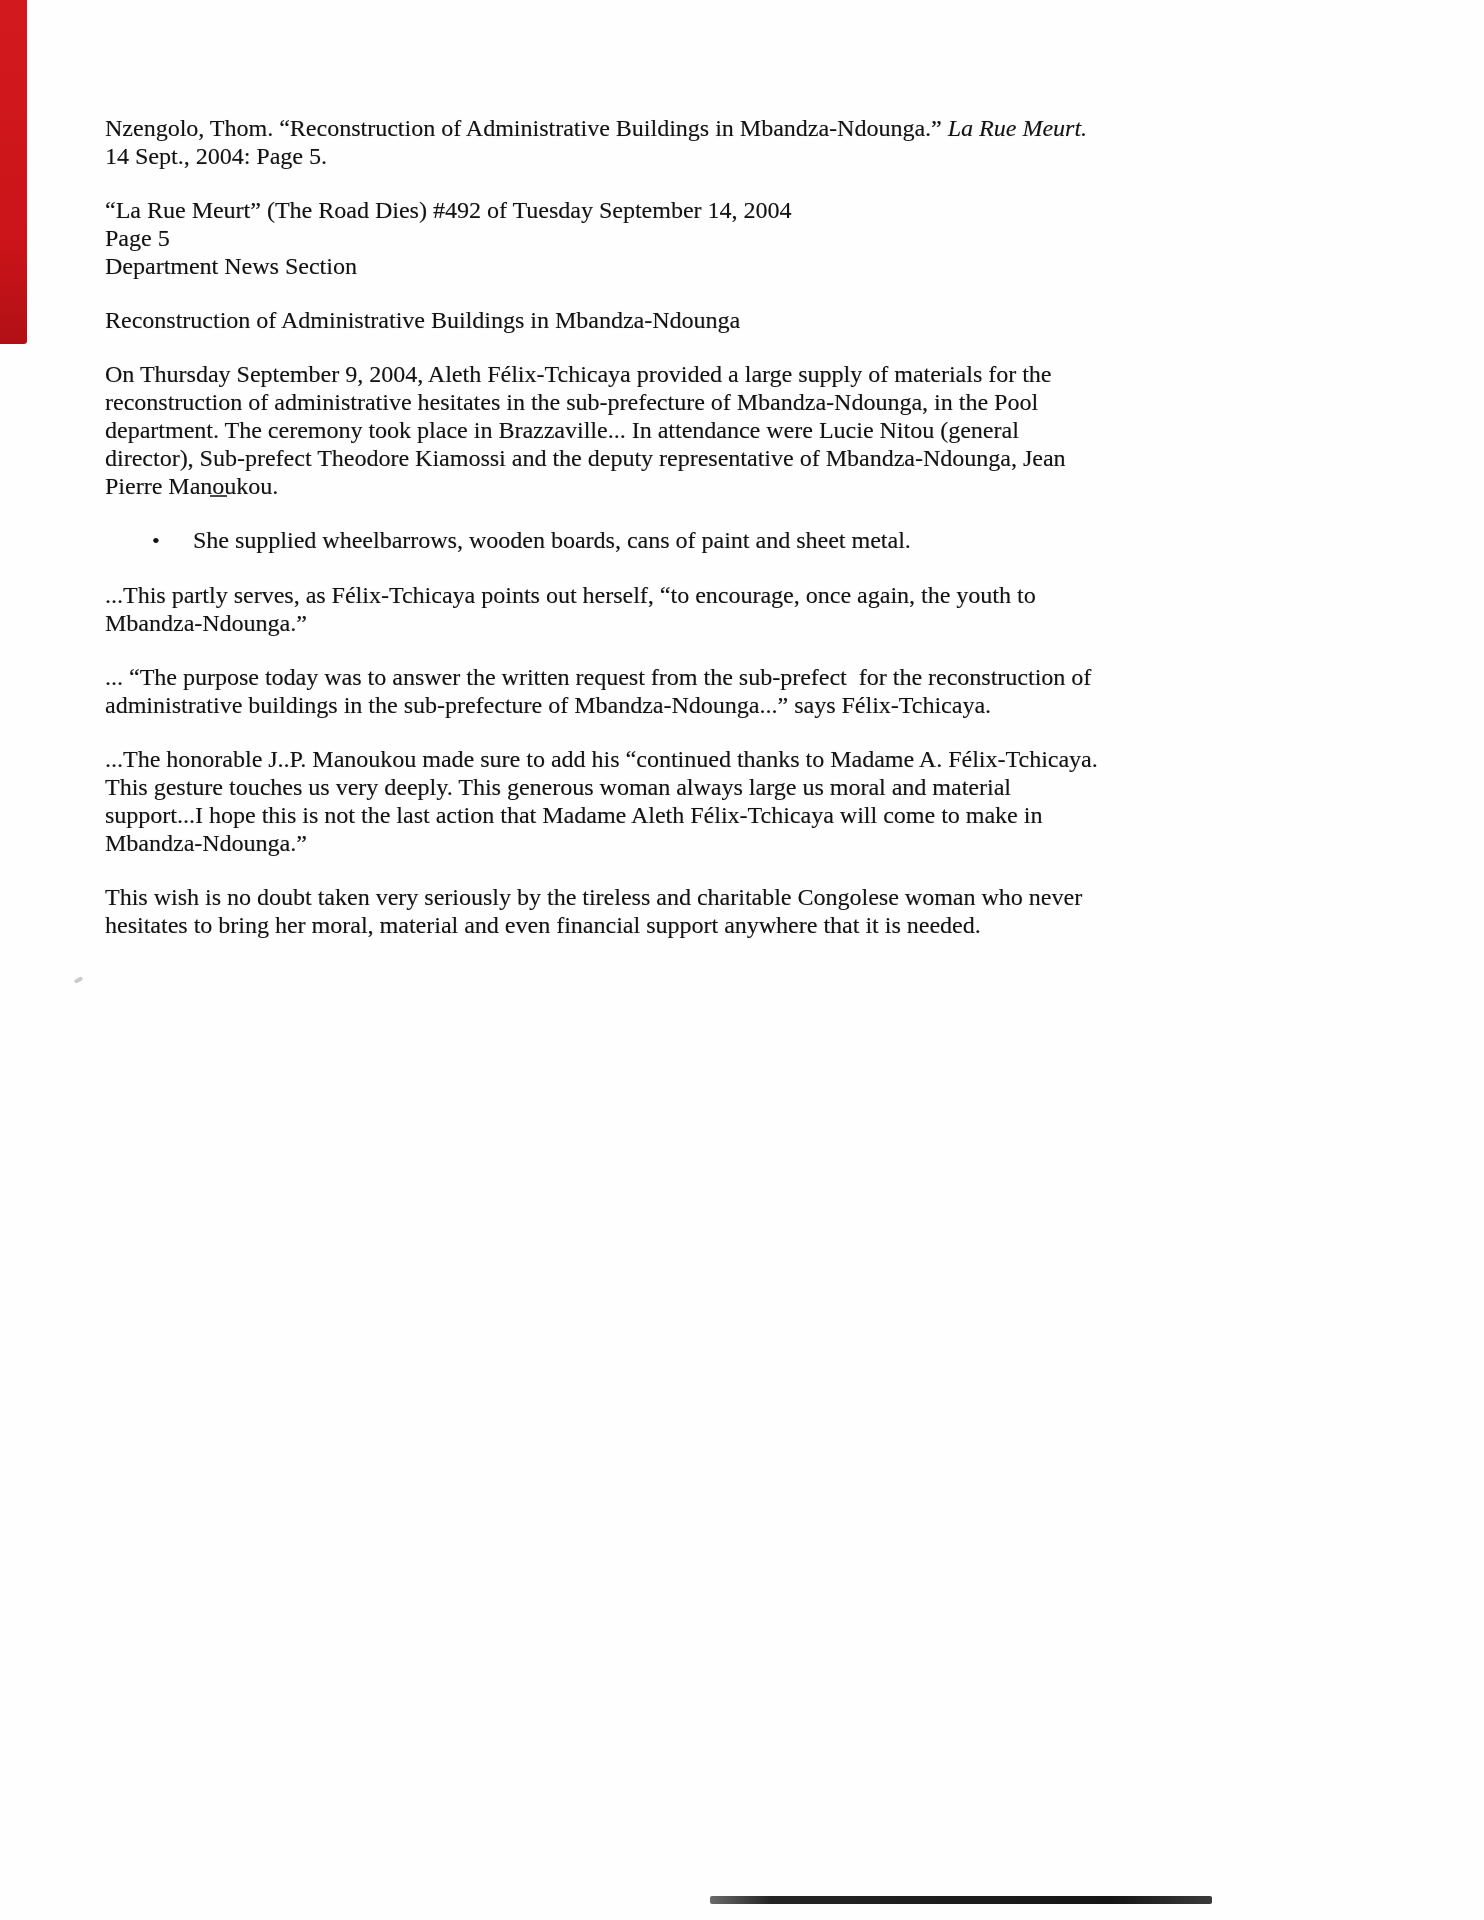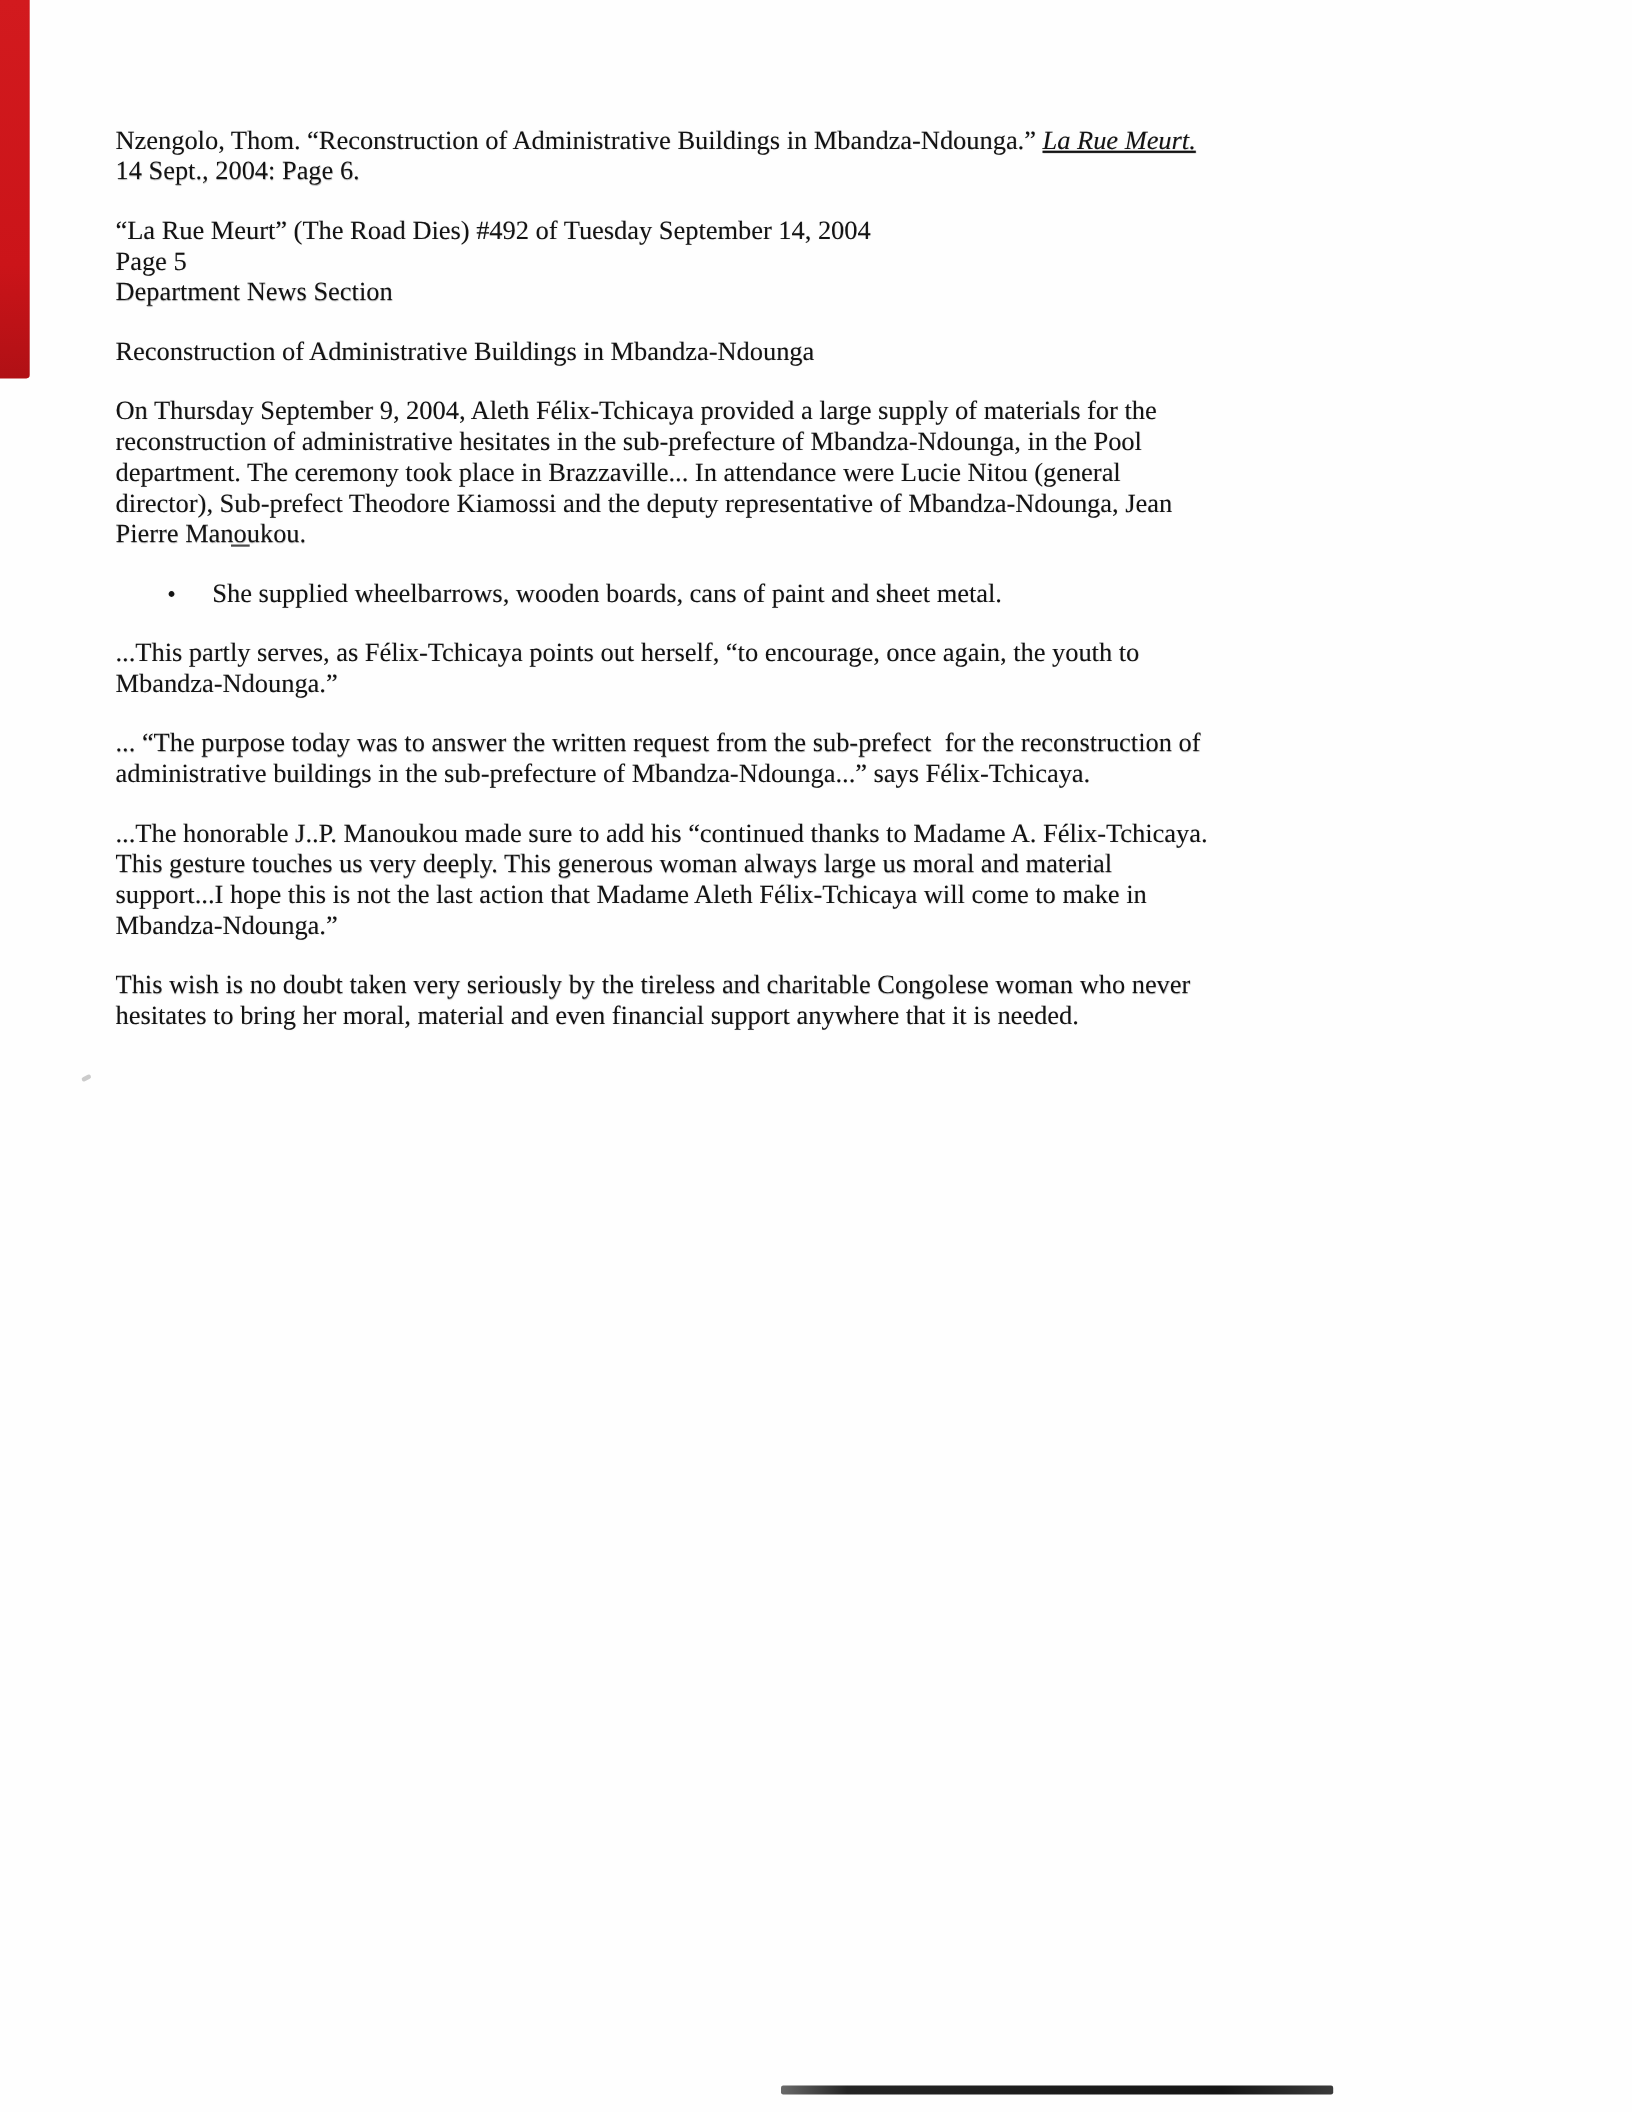--- a/index.html
+++ b/index.html
@@ -33,21 +33,21 @@
     left: 105px;
     top: 114px;
   }
   .block { margin: 0 0 26px 0; }
   .line {
     font-size: 24px;
     line-height: 28px;
     white-space: pre;               
     text-shadow: 0.3px 0.3px 0.7px rgba(20,20,20,0.35); 
   }
-  .italic { font-style: italic; text-decoration: underline; }
+  .italic { font-style: italic; }
   .bullet-row { display: block; }
   .bullet-marker {
     display: inline-block;
     margin-left: 47px;
     width: 41px;
     font-size: 22px;
   }
   
   .underline-artifact {
     position: absolute;
@@ -69,21 +69,21 @@
 <body>
 
 <div class="page">
 
   <div class="red-stripe"></div>
 
   <div class="text-block">
 
     <div class="block">
       <div class="line"><span>Nzengolo, Thom. “Reconstruction of Administrative Buildings in Mbandza-Ndounga.” </span><span class="italic">La Rue Meurt.</span></div>
-      <div class="line">14 Sept., 2004: Page 6.</div>
+      <div class="line">14 Sept., 2004: Page 5.</div>
     </div>
 
     <div class="block">
       <div class="line">“La Rue Meurt” (The Road Dies) #492 of Tuesday September 14, 2004</div>
       <div class="line">Page 5</div>
       <div class="line">Department News Section</div>
     </div>
 
     <div class="block">
       <div class="line">Reconstruction of Administrative Buildings in Mbandza-Ndounga</div>

